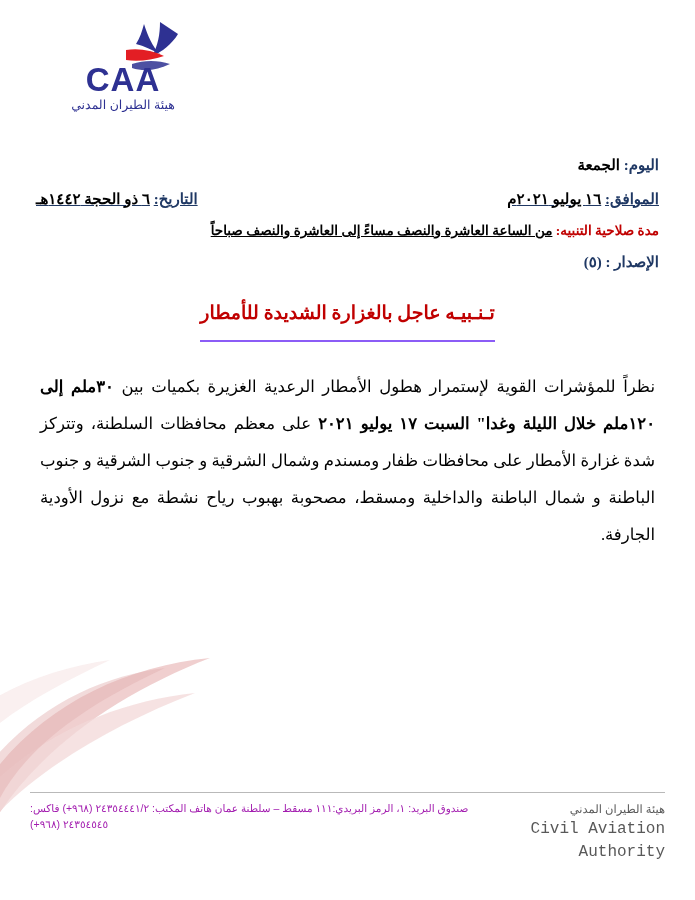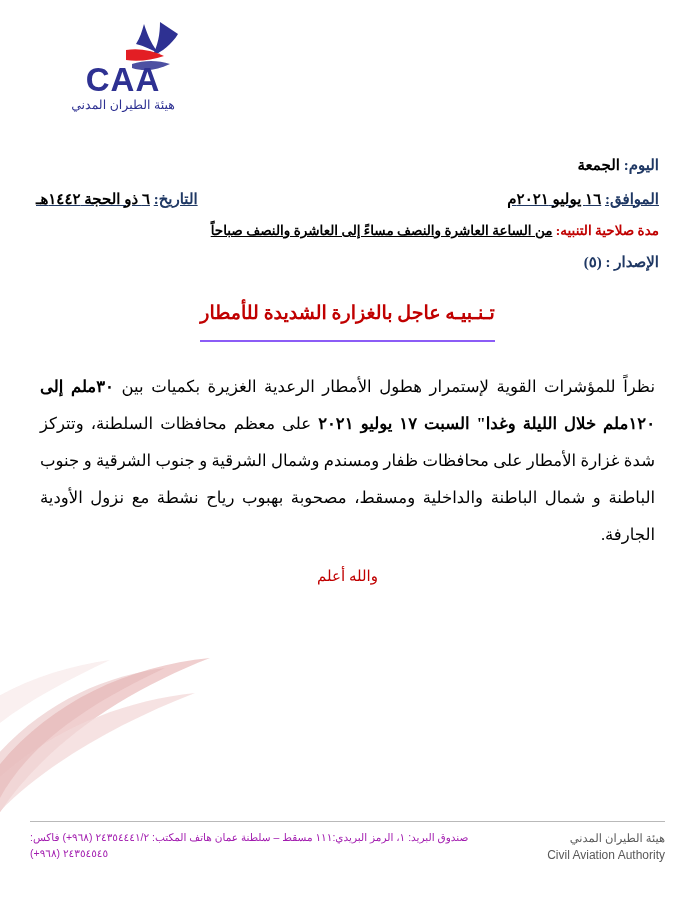--- a/index.html
+++ b/index.html
@@ -184,21 +184,21 @@
     align-items: flex-start;
   }
   .footer-brand {
     text-align: right;
     font-family: "Liberation Sans", sans-serif;
     color: #595959;
     line-height: 1.45;
     min-width: 150px;
   }
   .footer-brand .ar { font-size: 11.5px; }
-  .footer-brand .en { font-size: 12px; }
+  .footer-brand .en { font-size: 16px; font-family: Liberation Mono, monospace; }
   .footer-contact {
     text-align: left;
     font-family: "Liberation Sans", sans-serif;
     color: #a21caf;
     line-height: 1.5;
     direction: rtl;
   }
   .footer-contact .ar { font-size: 10.5px; }
   .footer-contact .en { font-size: 10px; direction: ltr; text-align: left; }
 </style>
@@ -259,21 +259,20 @@
   <div class="title-wrap">
     <span class="title">تـنـبيـه عاجل بالغزارة الشديدة للأمطار</span>
   </div>
 
   <div class="body-text">
     <p>
       <span>نظراً للمؤشرات القوية لإستمرار هطول الأمطار الرعدية الغزيرة بكميات بين </span><span class="b">٣٠ملم إلى ١٢٠ملم خلال الليلة وغدا" السبت ١٧ يوليو ٢٠٢١ </span><span>على معظم محافظات السلطنة، وتتركز شدة غزارة الأمطار على محافظات ظفار ومسندم وشمال الشرقية و جنوب الشرقية و جنوب الباطنة و شمال الباطنة والداخلية ومسقط، مصحوبة بهبوب رياح نشطة مع نزول الأودية الجارفة.</span>
     </p>
   </div>
 
-  <div class="closing">والله أعلم</div>
 
   <div class="footer">
     <hr class="footer-rule">
     <div class="footer-inner">
       <div class="footer-brand">
         <div class="ar">هيئة الطيران المدني</div>
         <div class="en">Civil Aviation Authority</div>
       </div>
       <div class="footer-contact">
         <div class="ar">صندوق البريد: ١، الرمز البريدي:١١١ مسقط – سلطنة عمان  هاتف المكتب: ٢٤٣٥٤٤٤١/٢ (٩٦٨+)  فاكس: ٢٤٣٥٤٥٤٥ (٩٦٨+)</div>

